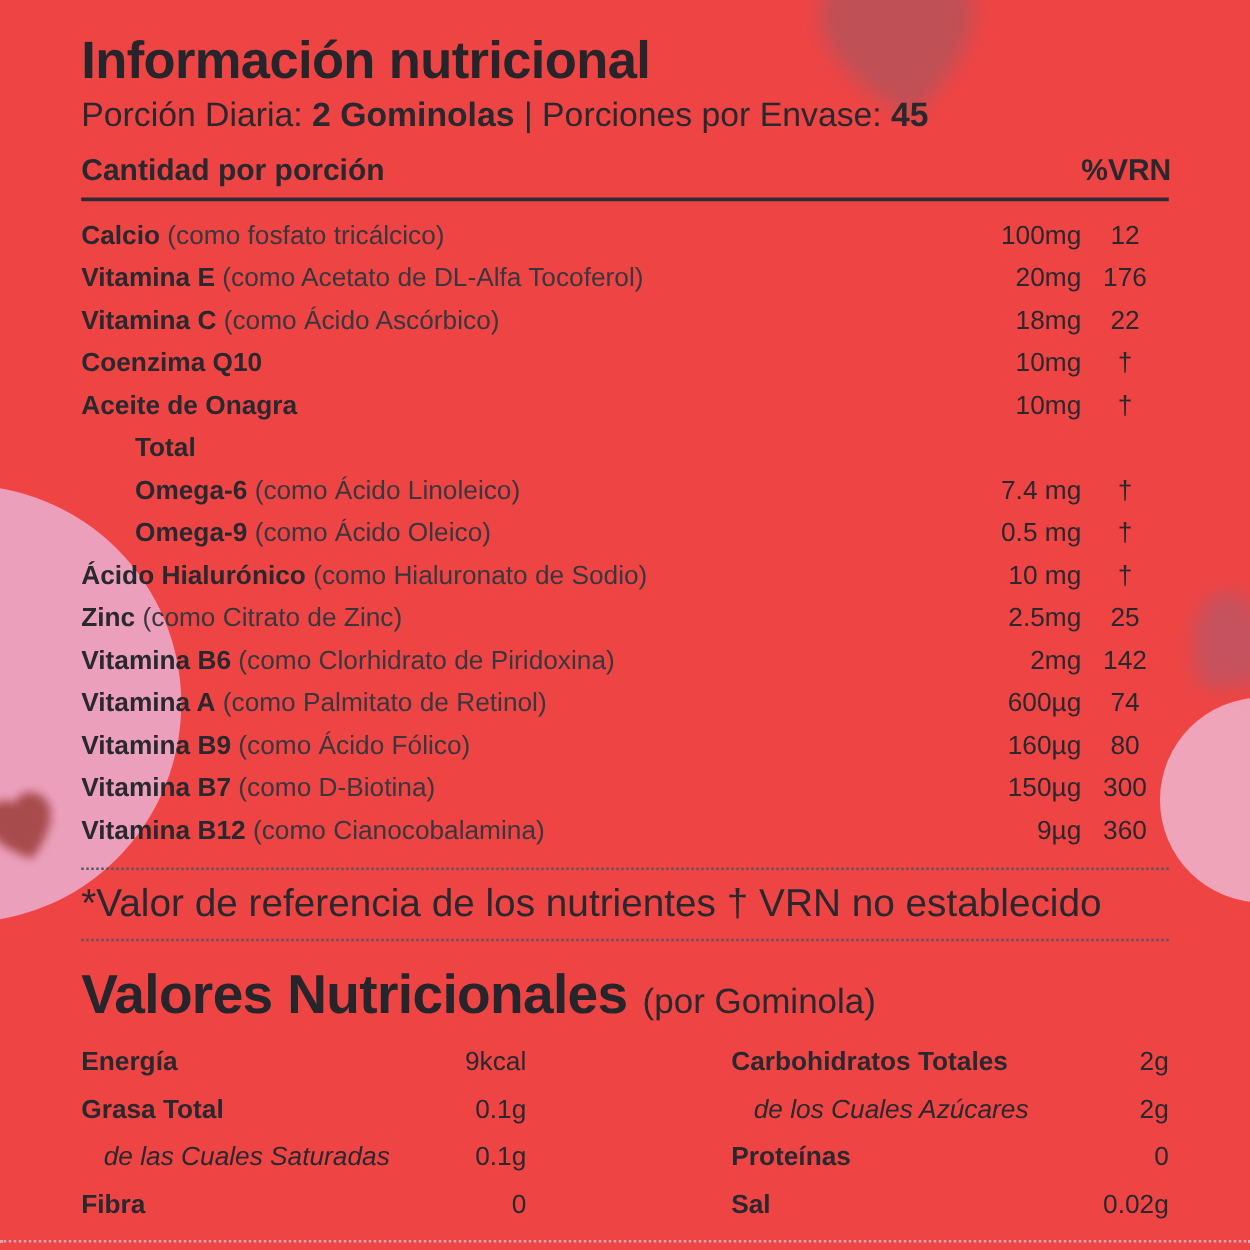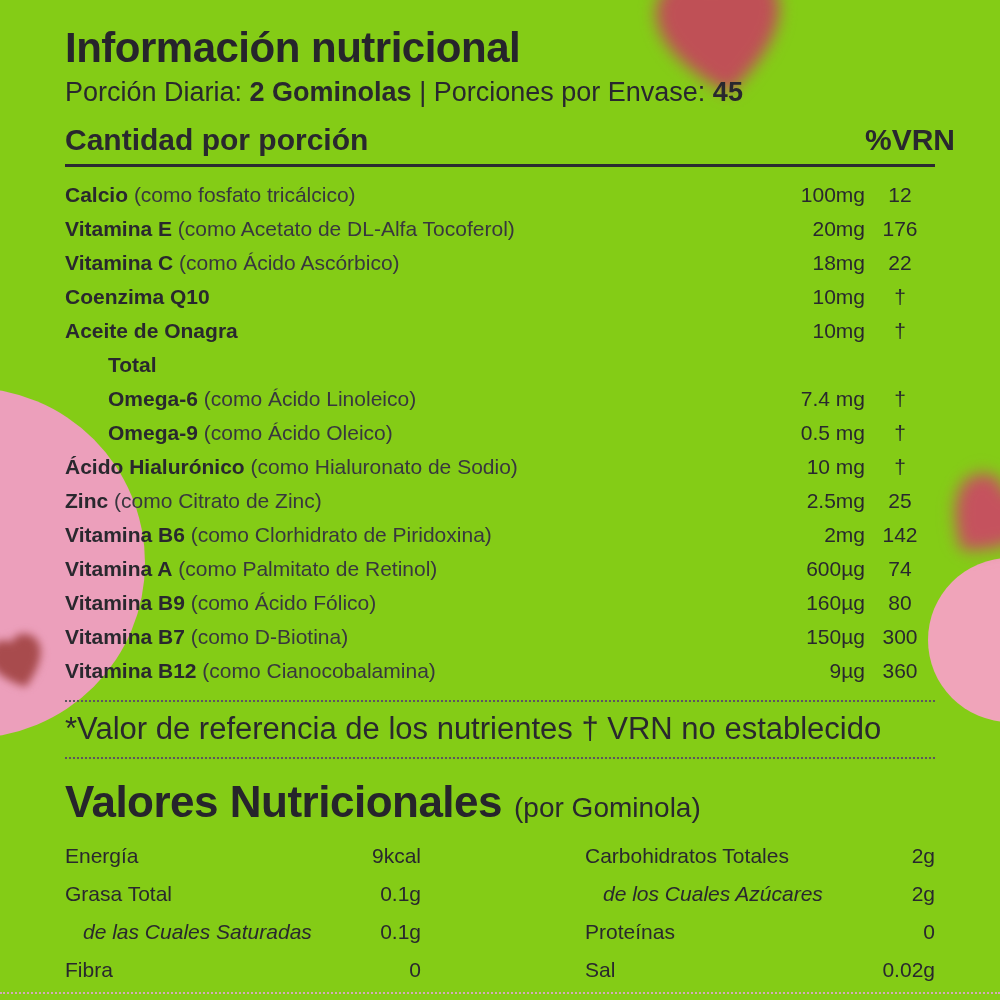--- a/index.html
+++ b/index.html
@@ -4,21 +4,21 @@
 <style>
   html, body { margin: 0; padding: 0; }
   body {
     width: 1000px; height: 1000px;
     font-family: "Liberation Sans", sans-serif;
     overflow: hidden;
   }
   .canvas {
     position: relative;
     width: 1000px; height: 1000px;
-    background: #84cc16;
+    background: #ef4444;
     overflow: hidden;
     color: #29282e;
   }
   
   .deco { position: absolute; z-index: 0; pointer-events: none; }
   .circle-left {
     left: -205px; top: 388px; width: 350px; height: 350px;
     border-radius: 50%; background: #ec9fbb;
   }
   .circle-right {
@@ -39,21 +39,21 @@
   .title {
     margin: 0; font-size: 42px; line-height: 44px;
     font-weight: 700; letter-spacing: -0.5px; color: #26252b;
   }
   .serving {
     margin: 7px 0 16px 0; font-size: 27px; line-height: 30px; font-weight: 400;
   }
   .serving .b { font-weight: 700; }
   .table-head {
     margin-top: 15px; display: flex; align-items: center;
-    font-size: 30px; font-weight: 700;
+    font-size: 24px; font-weight: 700;
   }
   .table-head .th-left { flex: 1; }
   .table-head .th-right { width: 70px; text-align: right; }
   .rule { margin-top: 7px; border-top: 3px solid #2c2b31; height: 0; }
   .rows { margin-top: 11px; }
   .row { display: flex; align-items: center; height: 34px; font-size: 21px; }
   .row .n { flex: 1; white-space: nowrap; overflow: hidden; }
   .row .nm { font-weight: 700; }
   .row .dt { font-weight: 400; color: #38373e; }
   .row .amt { width: 190px; text-align: right; font-weight: 400; }
@@ -62,21 +62,21 @@
   .dotted { border-top: 2px dotted #5c5660; height: 0; }
   .dotted.d1 { margin-top: 12px; }
   .footnote { margin: 0; padding: 9px 0 10px 0; font-size: 31px; font-weight: 400; }
   .vn-head { margin: 18px 0 0 0; display: flex; align-items: baseline; }
   .vn-title { font-size: 44px; font-weight: 700; letter-spacing: -0.5px; color: #26252b; }
   .vn-sub { font-size: 28px; font-weight: 400; margin-left: 12px; }
   .vgrid { margin-top: 10px; display: flex; justify-content: space-between; }
   .vcol-left  { width: 356px; }
   .vcol-right { width: 350px; }
   .vrow { display: flex; align-items: center; height: 38px; font-size: 21px; }
-  .vrow .vlabel { flex: 1; font-weight: 400; }
+  .vrow .vlabel { flex: 1; font-weight: 700; }
   .vrow .vval { font-weight: 400; }
   .vrow.italic .vlabel { font-weight: 400; font-style: italic; padding-left: 18px; }
   .bottom-dotted {
     position: absolute; left: 0; right: 0; bottom: 6px;
     border-top: 2px dotted #d3a9b7; height: 0; z-index: 1;
   }
 </style>
 </head>
 <body>
 

